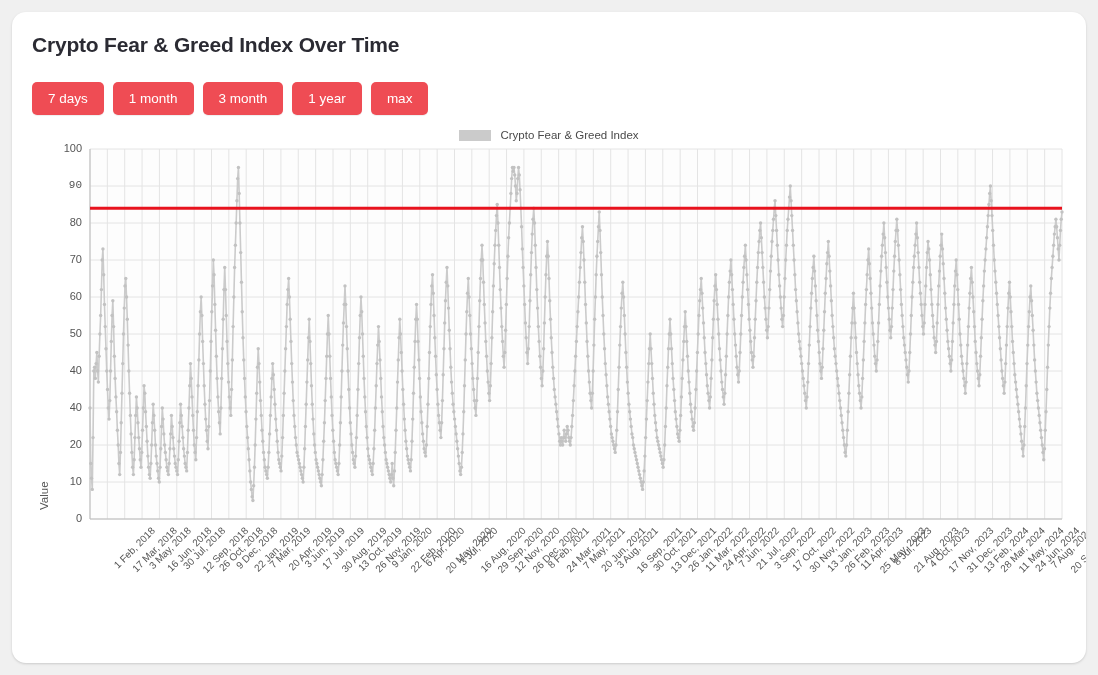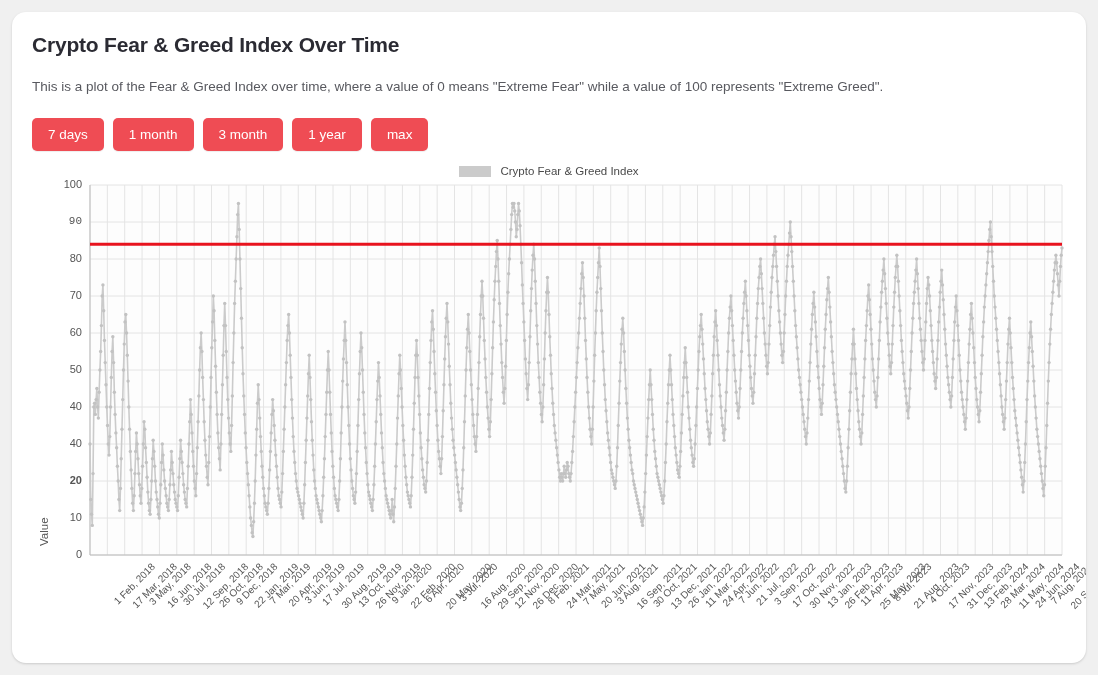--- a/index.html
+++ b/index.html
@@ -105,21 +105,20 @@
   }
 </style>
 </head>
 <body>
 
 <div id="app">
   <div class="card-inner">
 
     <h1 class="page-title">Crypto Fear &amp; Greed Index Over Time</h1>
 
-    <div class="page-subtitle">This is a plot of the Fear &amp; Greed Index over time, where a value of 0 means "Extreme Fear" while a value of 100 represents "Extreme Greed".</div>
 
     <div class="range-buttons">
       <button class="range-btn">7 days</button>
       <button class="range-btn">1 month</button>
       <button class="range-btn">3 month</button>
       <button class="range-btn">1 year</button>
       <button class="range-btn">max</button>
     </div>
 
   </div>
@@ -1485,21 +1484,21 @@
           <circle cx="1048.48" cy="103.40" r="1.7"></circle>
           <circle cx="1049.24" cy="92.30" r="1.7"></circle>
           <circle cx="1050.00" cy="84.90" r="1.7"></circle>
         </g>
         <line x1="78" y1="81.19999999999999" x2="1050" y2="81.19999999999999" stroke="#e8131e" stroke-width="3"></line>
       </svg>
 
     <div id="yticks">
         <div class="ytick" style="left: 40px; top: 385px;">0</div>
         <div class="ytick" style="left: 40px; top: 348px;">10</div>
-        <div class="ytick" style="left: 40px; top: 311px; font-weight: bold;">20</div>
+        <div class="ytick" style="left: 40px; top: 311px;">20</div>
         <div class="ytick" style="left: 40px; top: 274px;">40</div>
         <div class="ytick" style="left: 40px; top: 237px;">40</div>
         <div class="ytick" style="left: 40px; top: 200px;">50</div>
         <div class="ytick" style="left: 40px; top: 163px;">60</div>
         <div class="ytick" style="left: 40px; top: 126px;">70</div>
         <div class="ytick" style="left: 40px; top: 89px;">80</div>
         <div class="ytick" style="left: 40px; top: 52px; font-family: Liberation Mono, monospace;">90</div>
         <div class="ytick" style="left: 40px; top: 15px;">100</div>
       </div>
     <div id="xticks">

